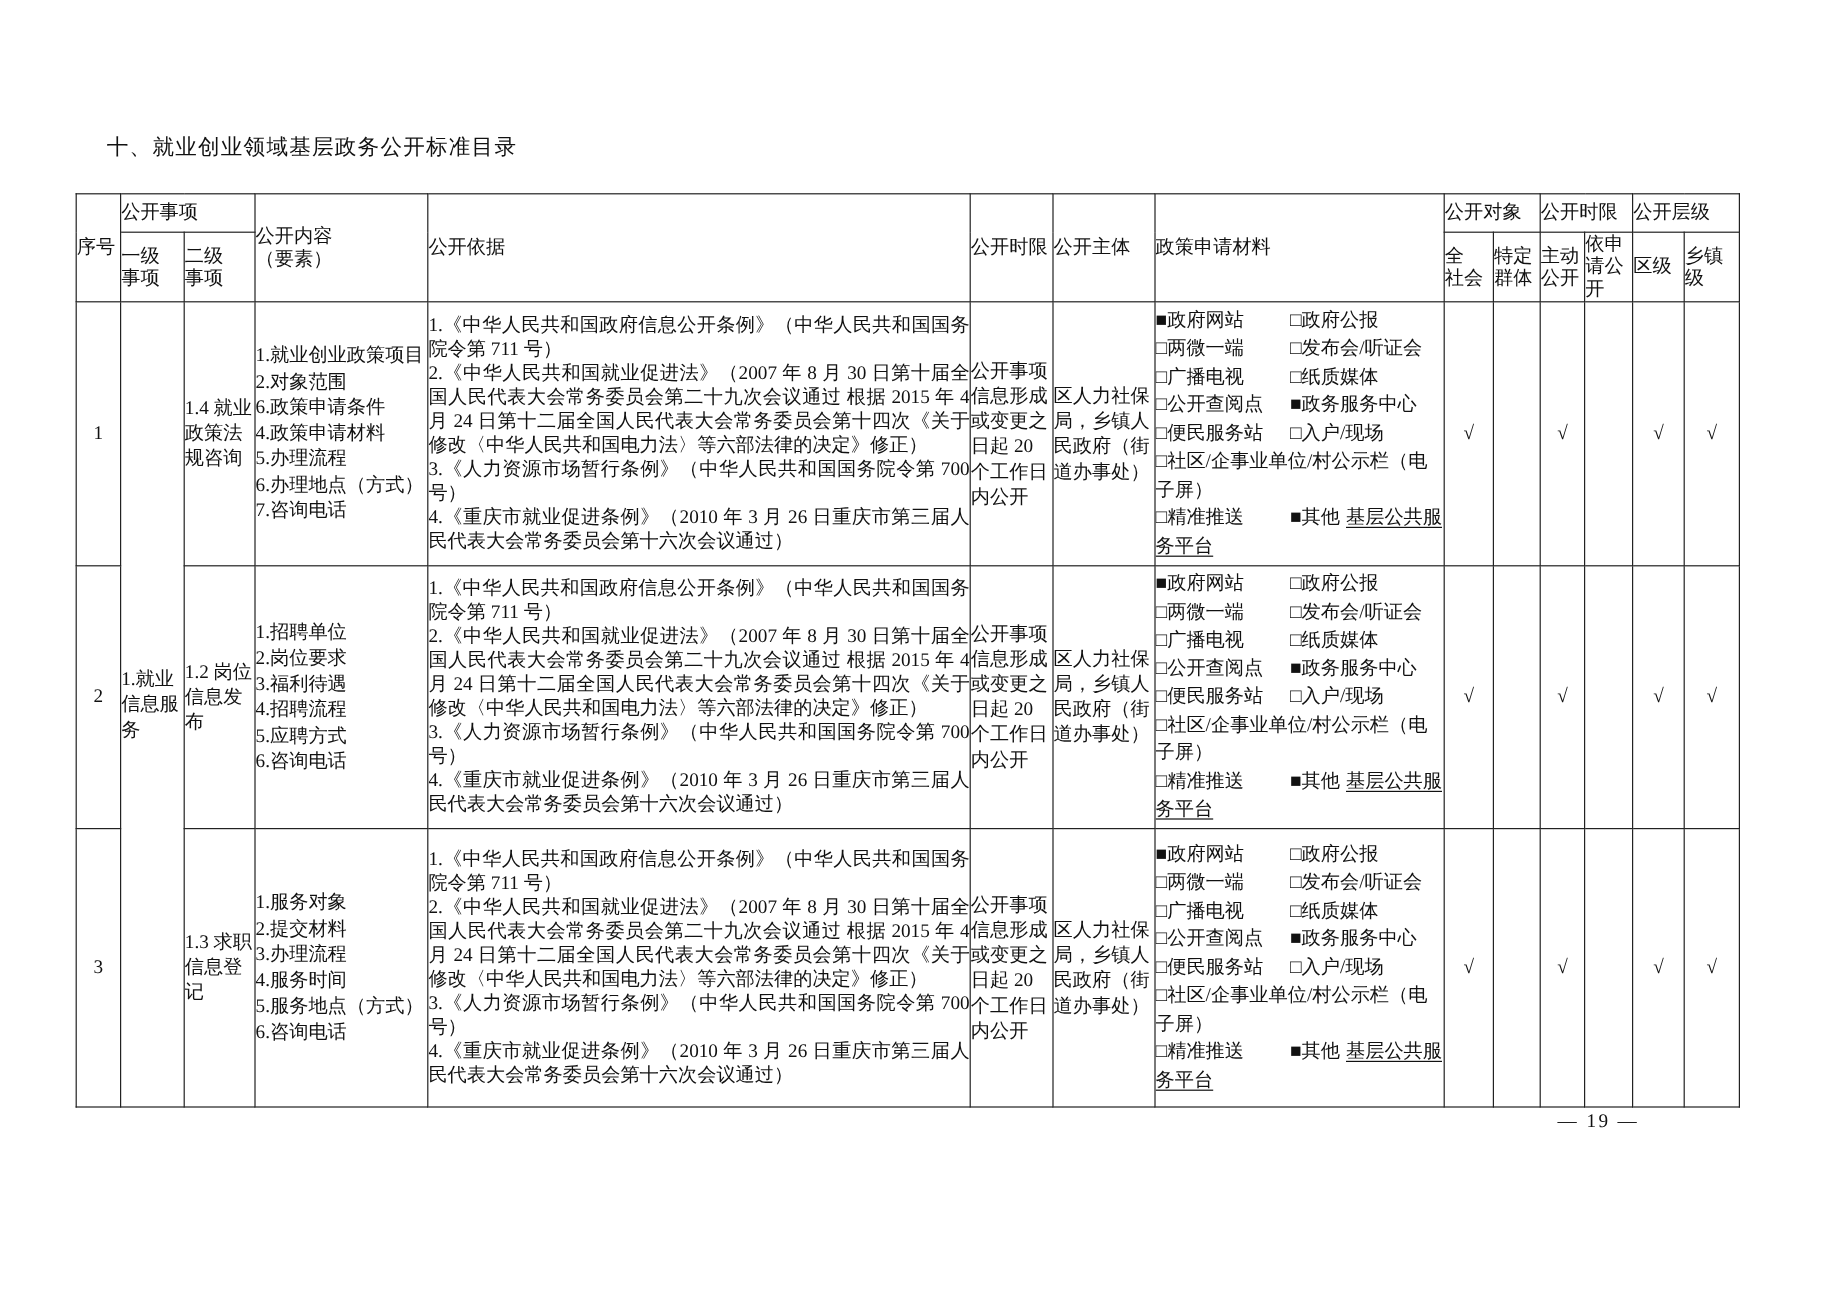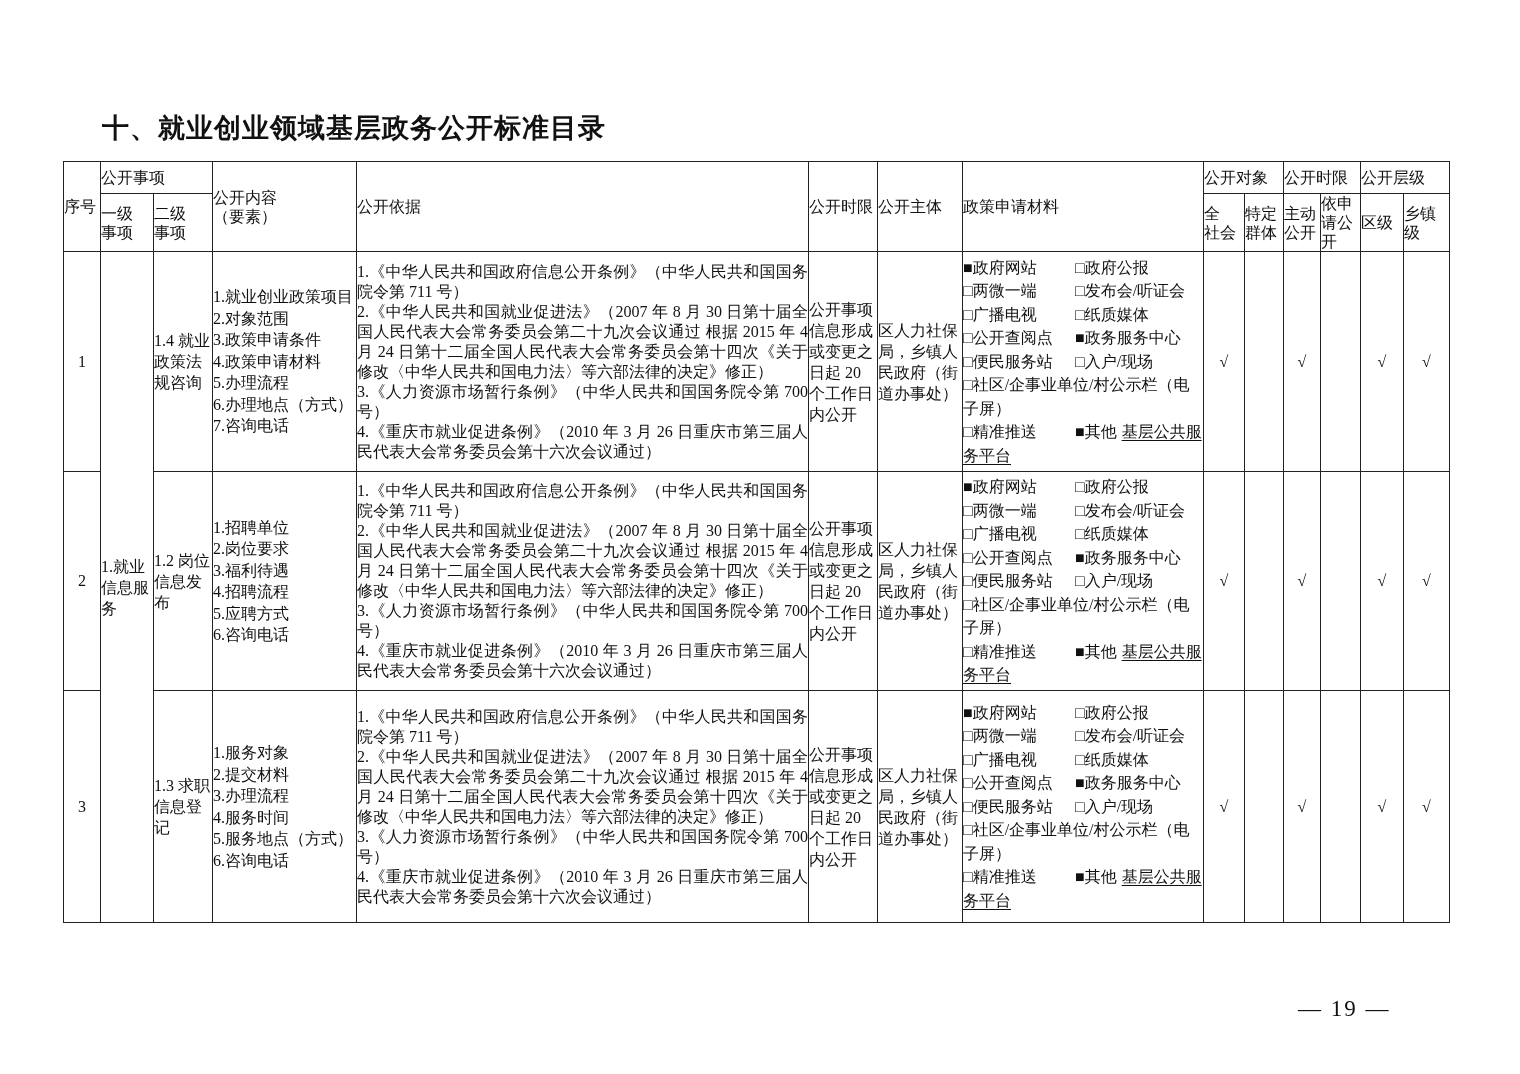--- a/index.html
+++ b/index.html
@@ -2,22 +2,22 @@
 <html><head>
 <meta charset="utf-8">
 <style>
   html,body{margin:0;padding:0;}
   body{
     width:1520px;height:1074px;background:#ffffff;position:relative;
     font-family:"Liberation Serif","DejaVu Serif",serif;color:#111;
     overflow:hidden;
   }
   .doc-title{
-    position:absolute;left:102px;top:110px;margin:0;
-    font-size:27px;font-weight:bold;letter-spacing:1px;white-space:nowrap;
+    position:absolute;left:89px;top:110px;margin:0;
+    font-size:18px;font-weight:normal;letter-spacing:1px;white-space:nowrap;
   }
   table.std{
     position:absolute;left:63px;top:161px;width:1386px;
     border-collapse:collapse;table-layout:fixed;
   }
   .std th,.std td{
     border:1.5px solid #222;padding:0;vertical-align:middle;
     font-weight:normal;font-size:16px;overflow:hidden;
   }
   .hd{text-align:left;white-space:pre-line;line-height:19px;}
@@ -25,21 +25,21 @@
   .c-l1,.c-l2{padding:0 2px;font-size:15px;line-height:21px;text-align:left;}
   .c-content{padding:0 3px;font-size:15px;line-height:21.5px;text-align:left;}
   .c-basis{padding:0 4px;font-size:15px;line-height:20px;text-align:justify;}
   .c-time,.c-subject{padding:0 3px;font-size:15px;line-height:21px;text-align:left;}
   .c-channels{padding:0 4px;font-size:15px;line-height:23.5px;text-align:left;}
   .c-check{text-align:center;font-size:17px;}
   .ch-left{display:inline-block;width:112px;}
   .ch-other{margin-right:5px;}
   .u{text-decoration:underline;text-underline-offset:3px;}
   .page-no{
-    position:absolute;left:1298px;top:996px;font-size:23px;letter-spacing:2px;white-space:nowrap;
+    position:absolute;left:1298px;top:926px;font-size:16px;letter-spacing:2px;white-space:nowrap;
   }
 </style>
 </head>
 <body>
 
 <h1 class="doc-title">十、就业创业领域基层政务公开标准目录</h1>
 
 <table class="std">
   <colgroup>
     <col style="width:37px">
@@ -92,21 +92,21 @@
   </thead>
   <tbody>
 
     <tr style="height:220px">
       <td class="c-serial">1</td>
       <td class="c-l1" rowspan="3">1.就业信息服务</td>
       <td class="c-l2">1.4 就业政策法规咨询</td>
       <td class="c-content">
         <div>1.就业创业政策项目</div>
         <div>2.对象范围</div>
-        <div>3.政策申请条件</div>
+        <div>6.政策申请条件</div>
         <div>4.政策申请材料</div>
         <div>5.办理流程</div>
         <div>6.办理地点（方式）</div>
         <div>7.咨询电话</div>
       </td>
       <td class="c-basis">
         <div>1.《中华人民共和国政府信息公开条例》（中华人民共和国国务院令第 711 号）</div>
         <div>2.《中华人民共和国就业促进法》（2007 年 8 月 30 日第十届全国人民代表大会常务委员会第二十九次会议通过 根据 2015 年 4 月 24 日第十二届全国人民代表大会常务委员会第十四次《关于修改〈中华人民共和国电力法〉等六部法律的决定》修正）</div>
         <div>3.《人力资源市场暂行条例》（中华人民共和国国务院令第 700 号）</div>
         <div>4.《重庆市就业促进条例》（2010 年 3 月 26 日重庆市第三届人民代表大会常务委员会第十六次会议通过）</div>

